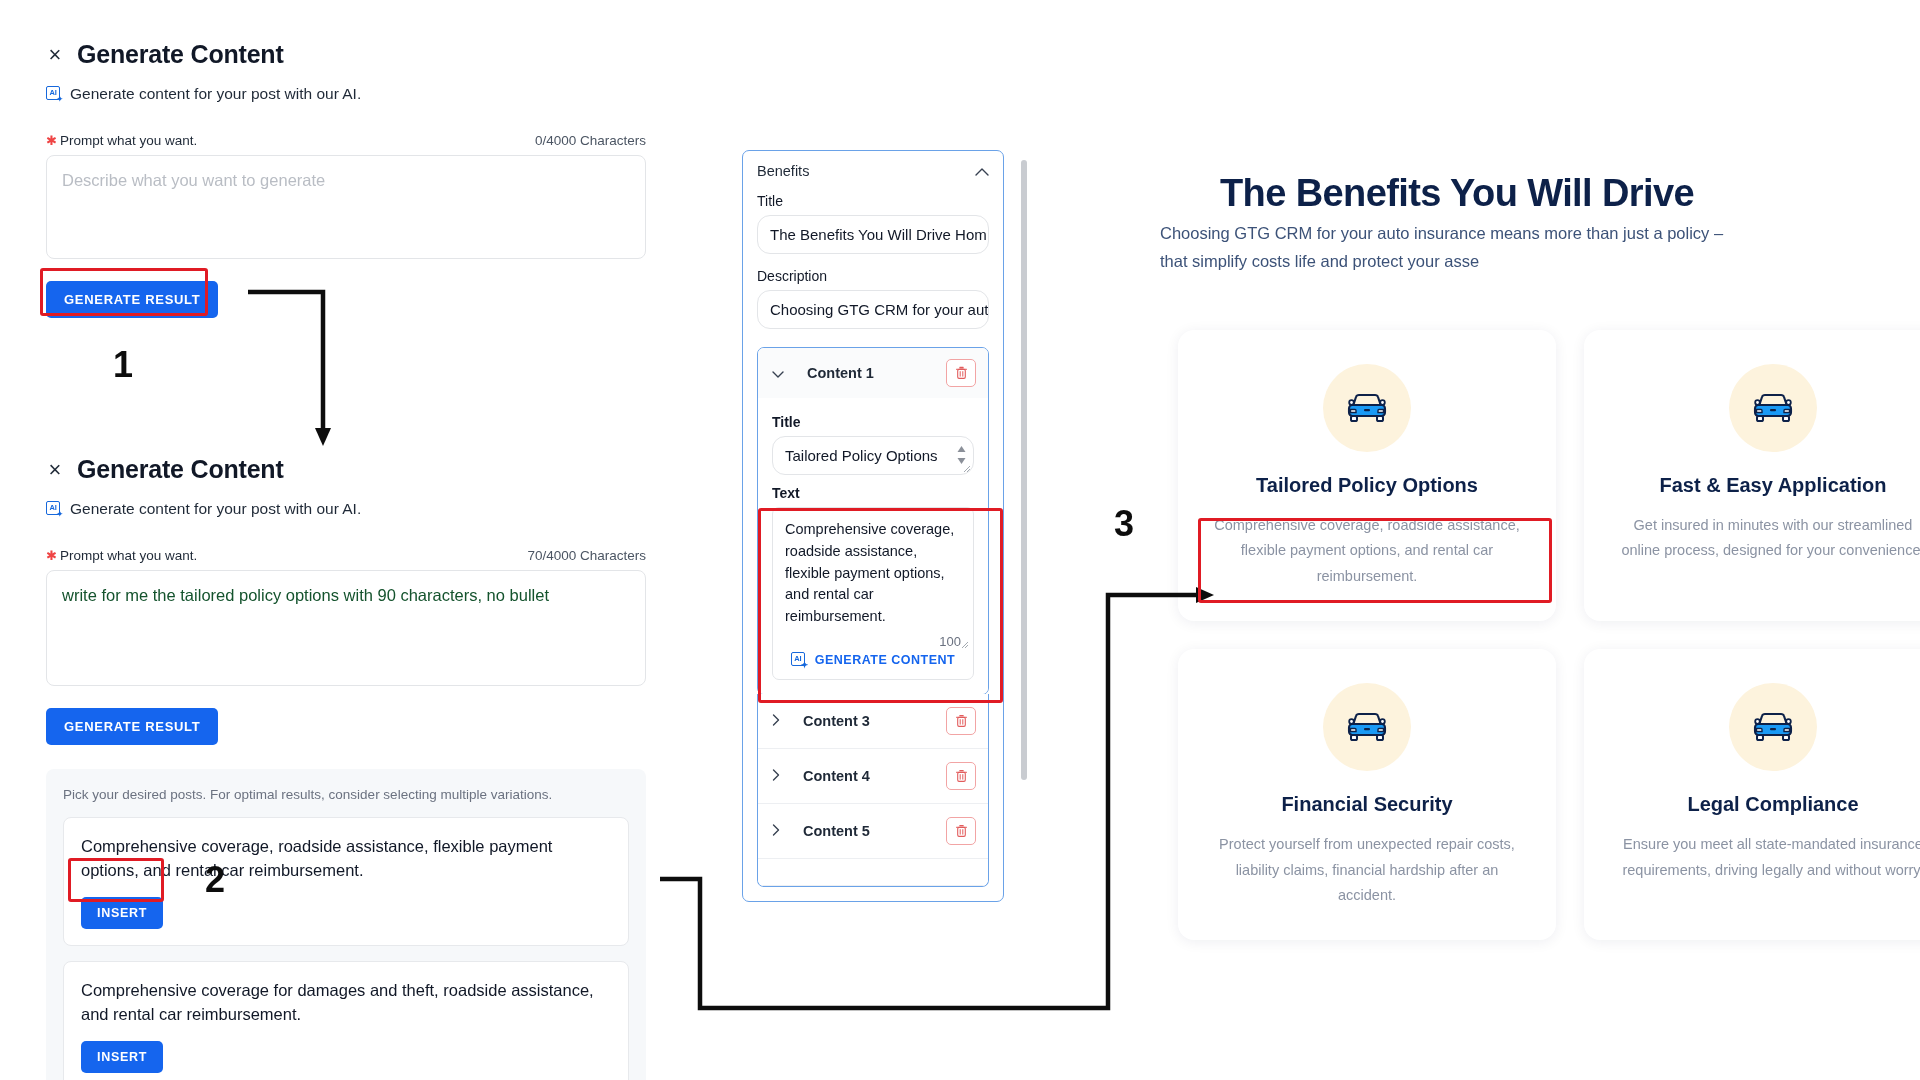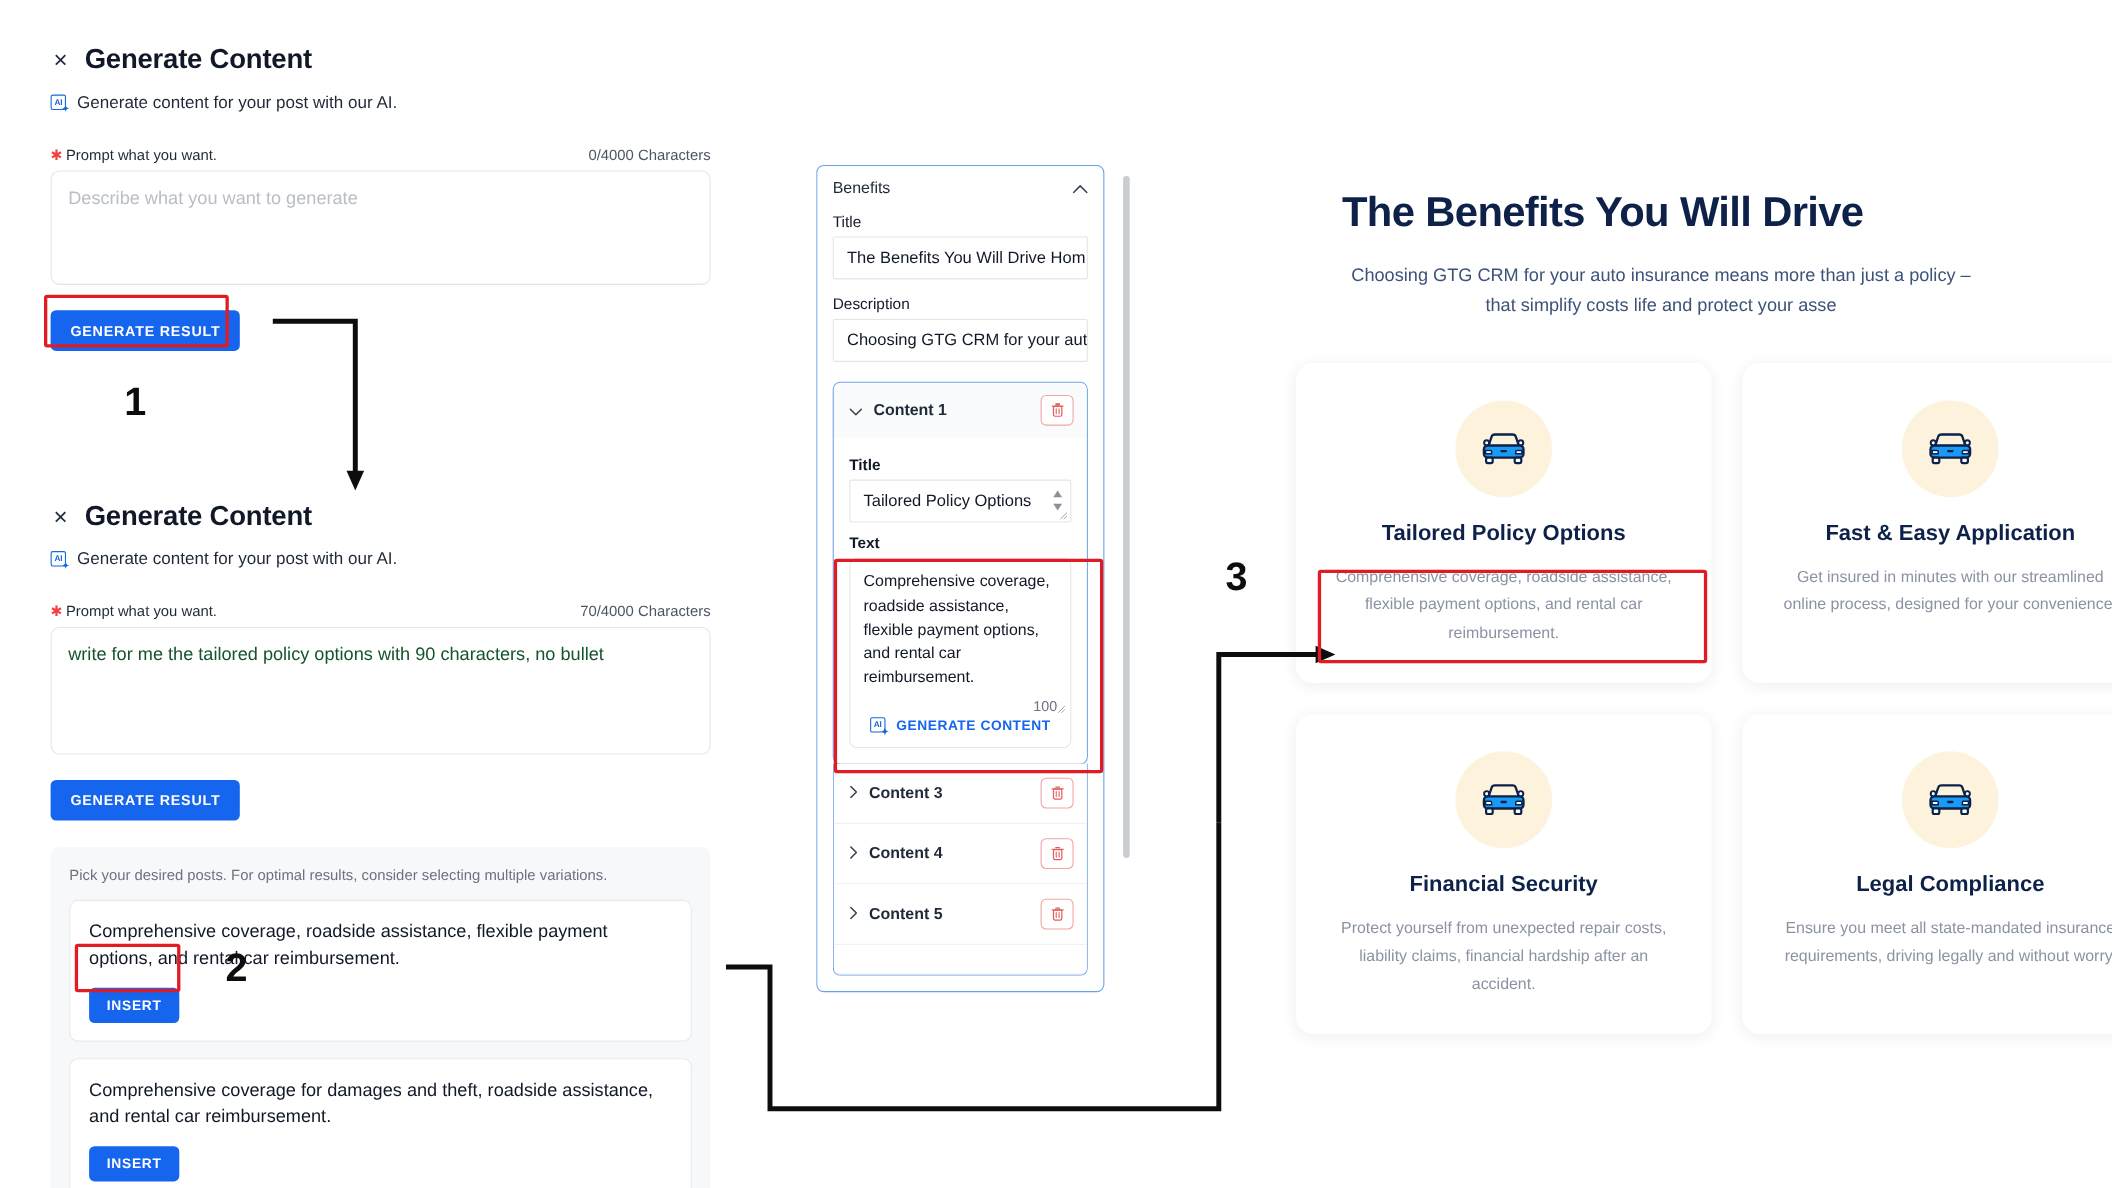--- a/index.html
+++ b/index.html
@@ -80,33 +80,33 @@
   .mid-scrollarea { position: relative; width: 268px; height: 790px; overflow: hidden; }
   .mid-card {
     width: 262px; border: 1px solid #6aa2e8; border-radius: 7px;
     background: #fff; padding: 12px 14px 14px 14px;
   }
   .mid-head { display: flex; justify-content: space-between; align-items: center; }
   .mid-head-title { font-size: 14.5px; color: #1f2937; }
   .chev { color: #374151; font-size: 14px; line-height: 1; }
   .mid-label { font-size: 14px; color: #111827; margin-top: 14px; margin-bottom: 6px; }
   .mid-input {
-    width: 100%; border: 1px solid #e3e5e8; border-radius: 2px; background: #fff;
+    width: 100%; border: 1px solid #e3e5e8; border-radius: 13px; background: #fff;
     font-family: "Liberation Sans", sans-serif; font-size: 15px; color: #111827;
     padding: 10px 12px; outline: none; white-space: nowrap; overflow: hidden;
   }
 
   .content-block {
     margin-top: 18px; border: 1px solid #6aa2e8; border-radius: 7px; overflow: hidden; background:#fff;
   }
   .content-head {
     display: flex; align-items: center; justify-content: space-between;
     padding: 11px 12px 11px 14px; background: #fafbfc;
   }
-  .content-head-left { display: flex; align-items: center; gap: 10px; }
+  .content-head-left { display: flex; align-items: center; gap: 23px; }
   .content-head-title { font-size: 14.5px; font-weight: 700; color: #1f2937; }
   .trash-btn {
     width: 30px; height: 28px; border: 1px solid #f2a4a4; border-radius: 5px;
     background: #fff; display: flex; align-items: center; justify-content: center;
     cursor: pointer; color: #e25c5c;
   }
   .content-body { padding: 6px 14px 14px 14px; background: #fff; }
   .sub-label { font-size: 14px; font-weight: 700; color: #111827; margin: 10px 0 6px 0; }
   .titlefield-wrap { position: relative; }
   .spinner {
@@ -143,22 +143,22 @@
   }
 
   
   .preview { position: absolute; left: 1060px; top: 0; width: 860px; height: 1080px; background:#fff; overflow:hidden; }
   .pv-title {
     position: absolute; left: 0; top: 172px; width: 1000px; text-align: left;
     font-size: 38px; font-weight: 700; color: #0d2149; letter-spacing: -.6px;
     padding-left: 160px; white-space: nowrap;
   }
   .pv-sub {
-    position: absolute; left: 0; top: 236px; width: 800px; padding-left: 100px;
-    font-size: 16.5px; color: #3c5278; line-height: 1.7; text-align: center;
+    position: absolute; left: 0; top: 219px; width: 800px; padding-left: 100px;
+    font-size: 16.5px; color: #3c5278; line-height: 1.7; text-align: left;
   }
   .cards-grid {
     position: absolute; left: 118px; top: 330px; width: 980px;
     display: grid; grid-template-columns: 378px 378px; gap: 28px 28px;
   }
   .bcard {
     background: #fff; border-radius: 16px; padding: 34px 30px 32px 30px;
     box-shadow: 0 2px 14px rgba(16,30,70,0.07); text-align: center; position: relative;
   }
   .bcard-icon-circle {

